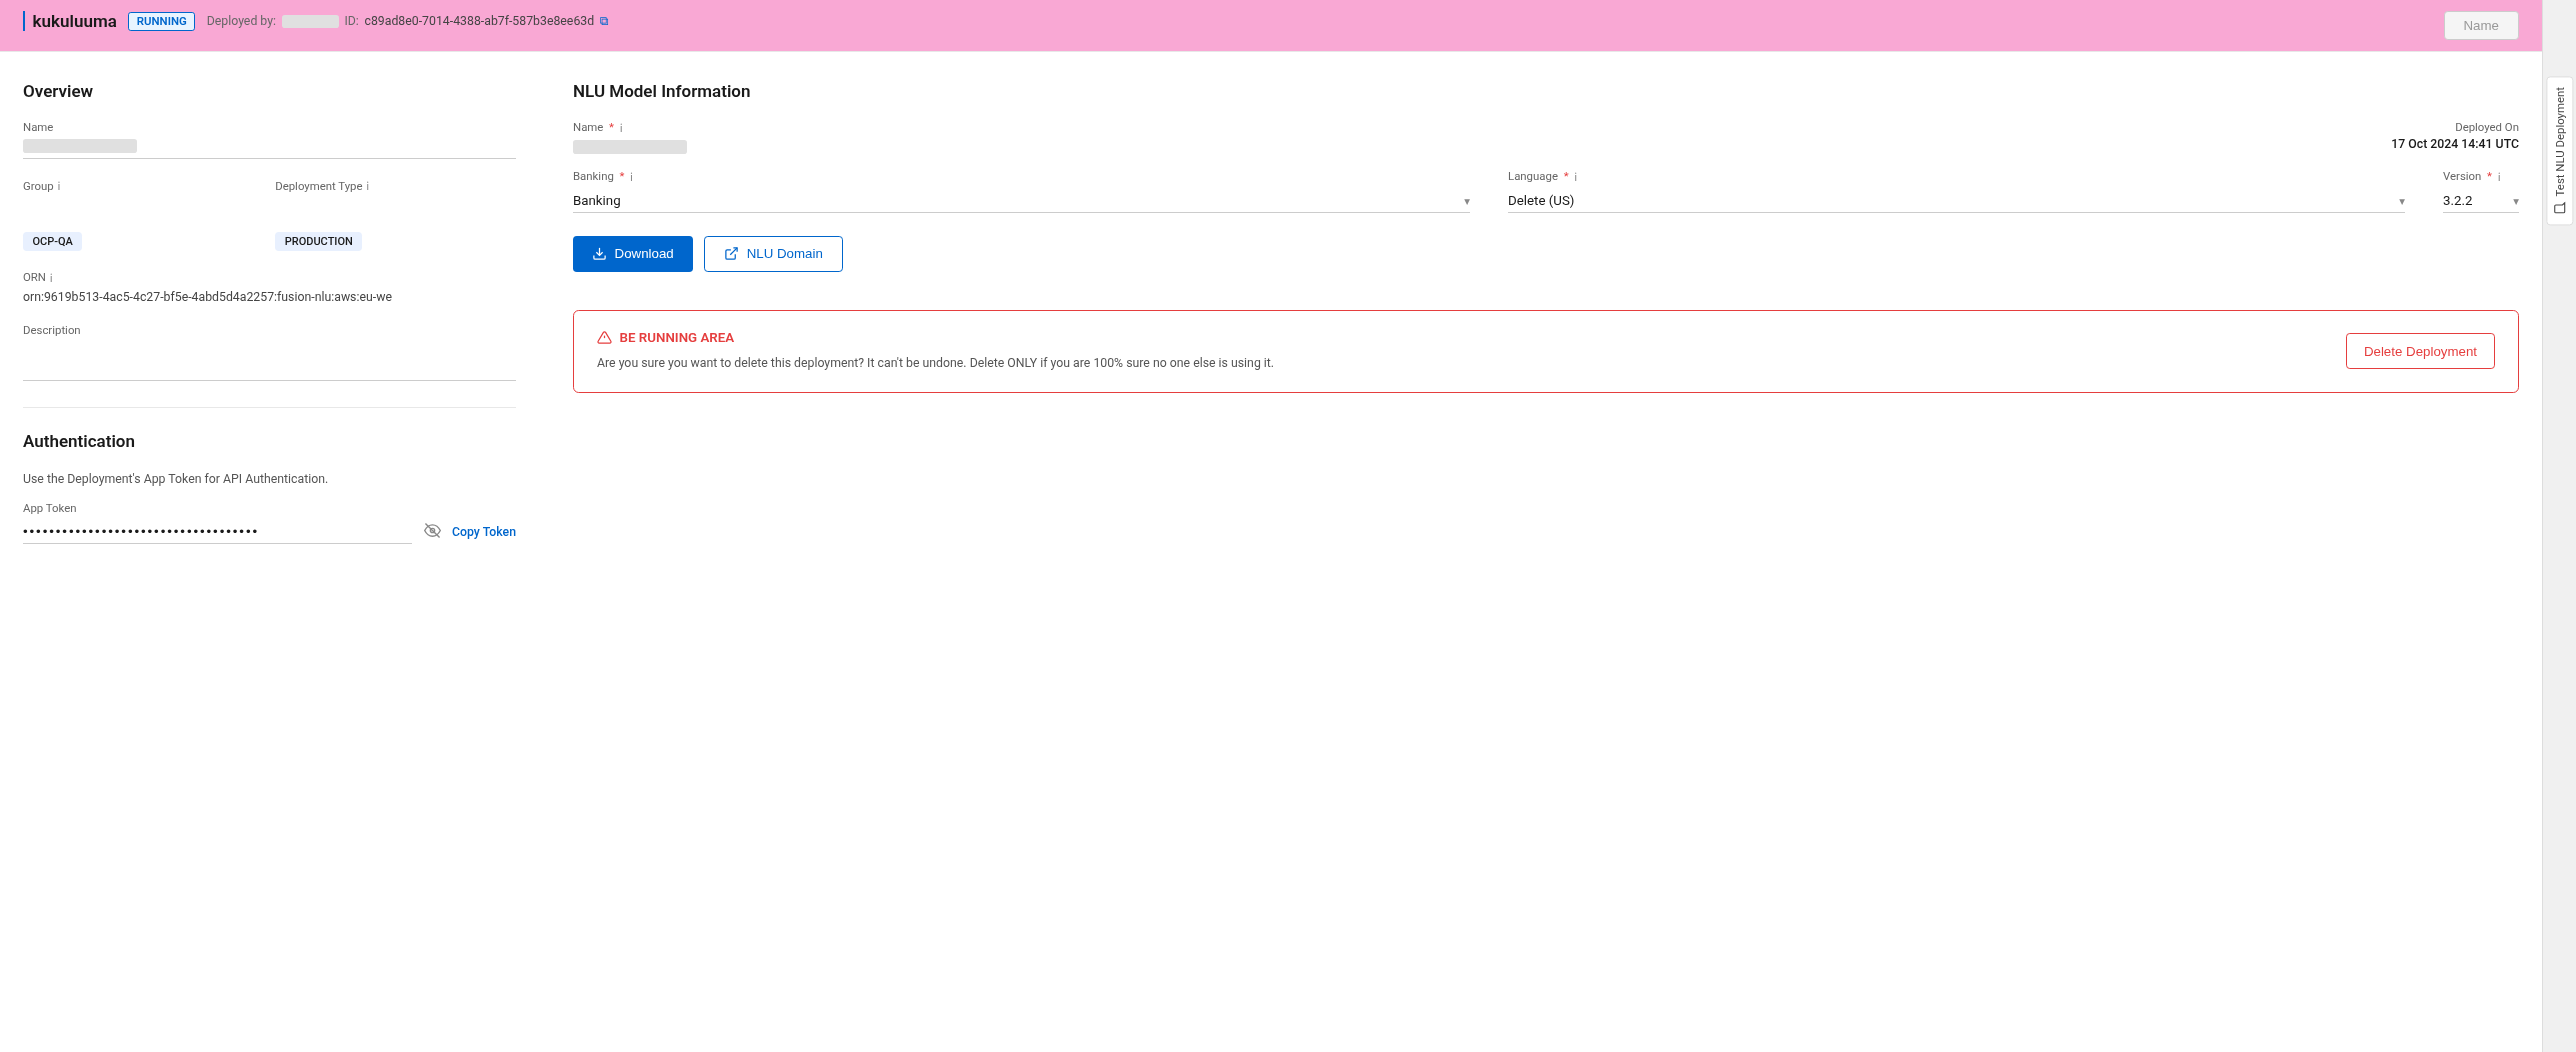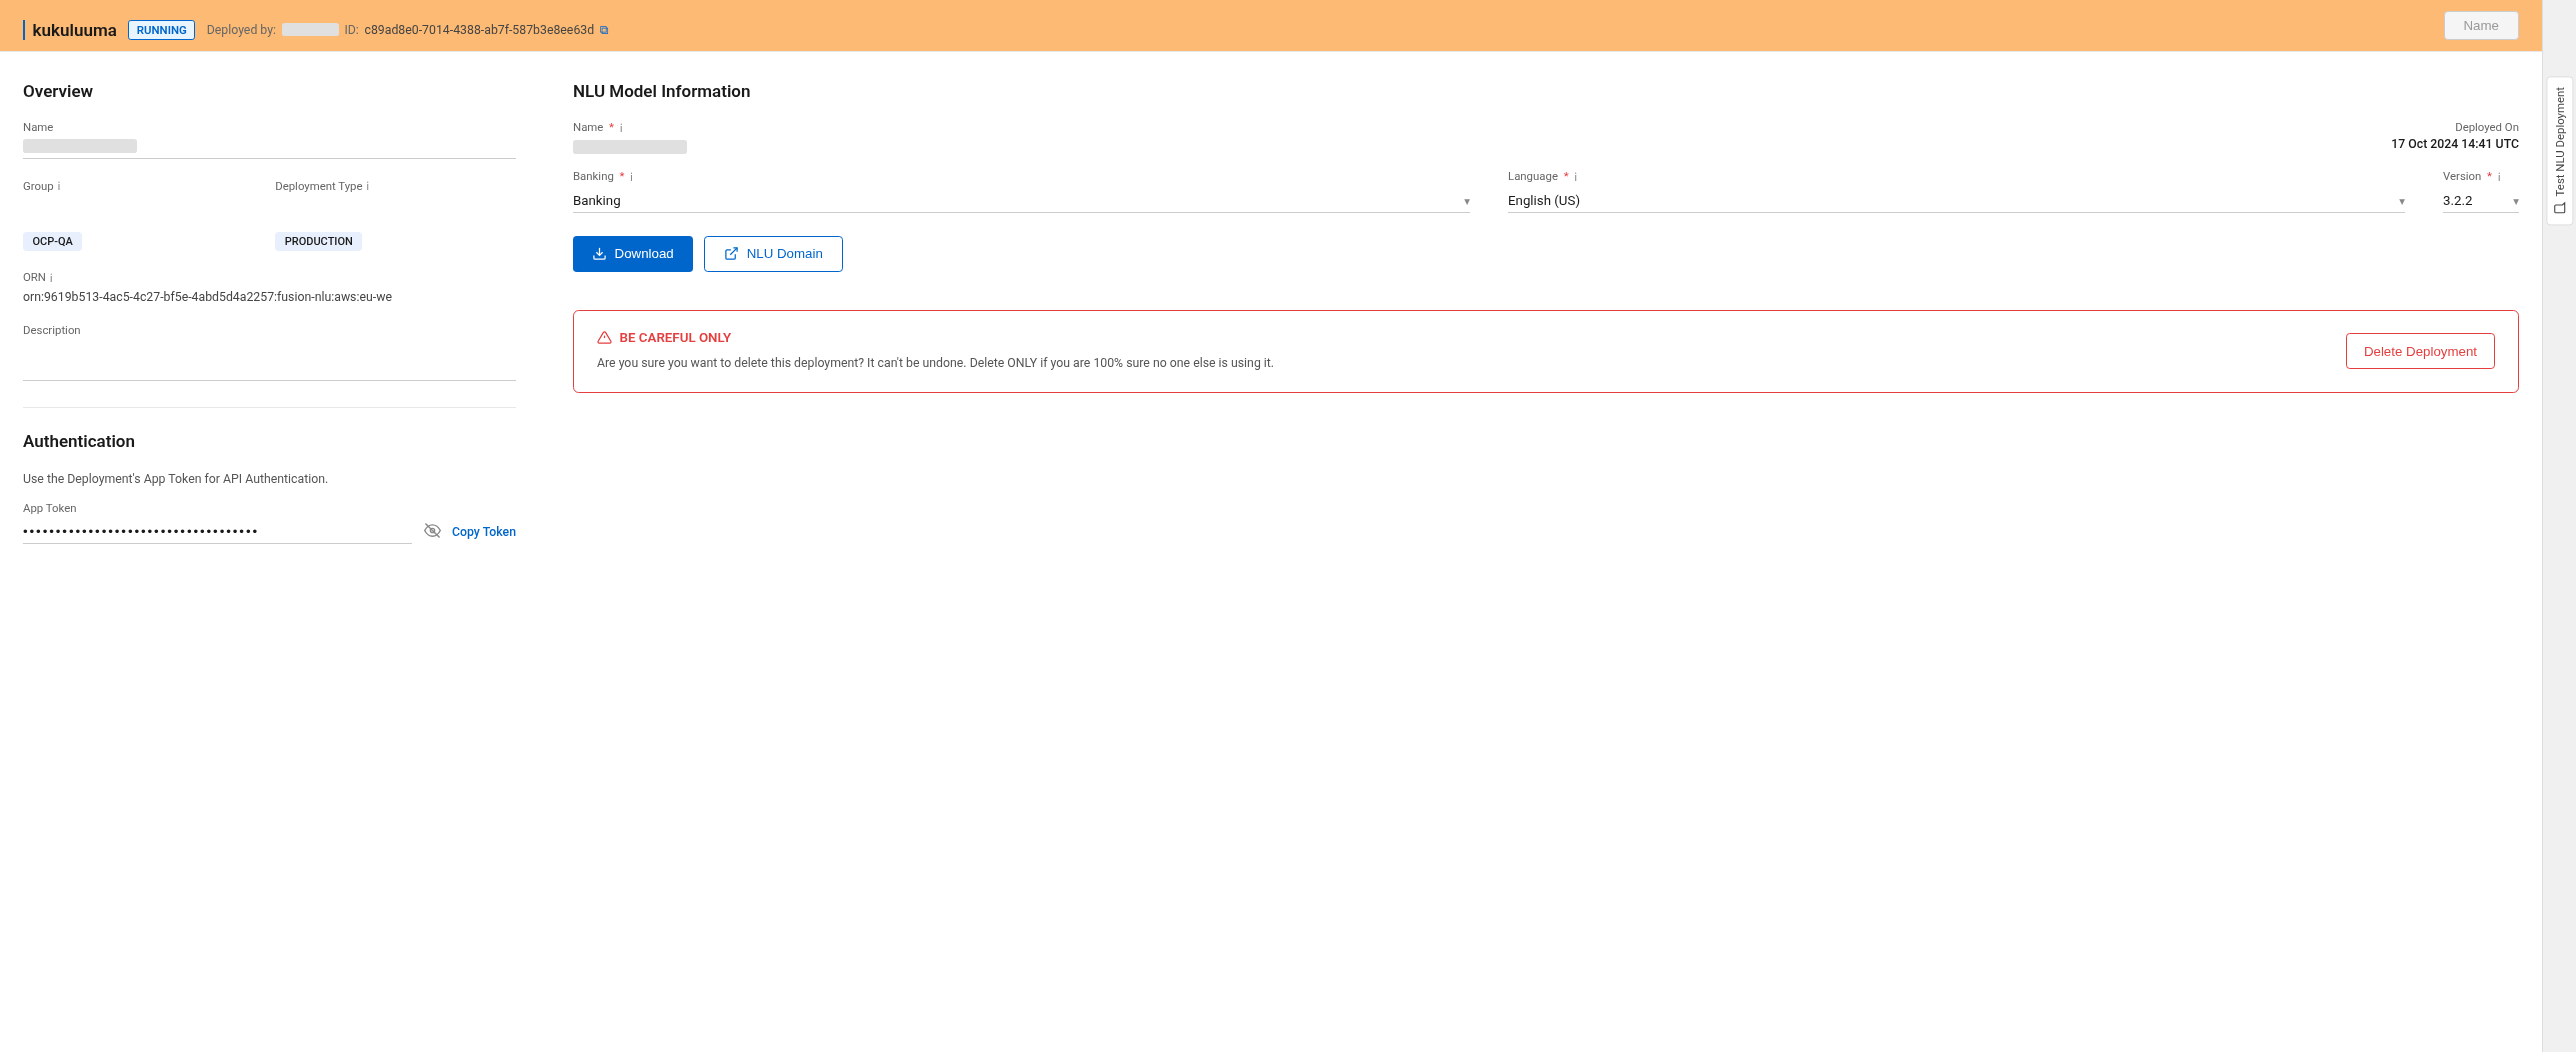--- a/index.html
+++ b/index.html
@@ -42,25 +42,25 @@
       padding: 9.5px 5.7px;
       background: #fff;
       border: 0.9px solid #ddd;
       border-radius: 3.8px;
       cursor: pointer;
       white-space: nowrap;
     }
     
     .top-bar {
       display: flex;
-      align-items: flex-end;
+      align-items: flex-start;
       justify-content: space-between;
       padding: 11.4px 23px;
       border-bottom: 0.9px solid #e8e8e8;
-      background: #fdba74;
+      background: #f9a8d4;
     }
     .top-bar-left {
       display: flex;
       align-items: center;
       gap: 11.4px;
     }
     .app-title {
       font-size: 17px;
       font-weight: 600;
       color: #1a1a1a;
@@ -470,21 +470,21 @@
               <span class="chevron-down">▾</span>
             </div>
           </div>
           <div class="nlu-field">
             <div class="field-label">
               <span>Language</span>
               <span style="color:#e53e3e; margin: 0 1.9px;">*</span>
               <span class="info-icon">ℹ</span>
             </div>
             <div class="select-wrapper">
-              <span class="select-value">English (US)</span>
+              <span class="select-value">Delete (US)</span>
               <span class="chevron-down">▾</span>
             </div>
           </div>
           <div class="nlu-field version">
             <div class="field-label">
               <span>Version</span>
               <span style="color:#e53e3e; margin: 0 1.9px;">*</span>
               <span class="info-icon">ℹ</span>
             </div>
             <div class="select-wrapper">
@@ -514,21 +514,21 @@
         </div>
 
         <div class="danger-box">
           <div class="danger-box-content">
             <div class="danger-title">
               <svg width="15" height="15" viewBox="0 0 24 24" fill="none" stroke="#e53e3e" stroke-width="2">
                 <path d="M10.29 3.86L1.82 18a2 2 0 0 0 1.71 3h16.94a2 2 0 0 0 1.71-3L13.71 3.86a2 2 0 0 0-3.42 0z"></path>
                 <line x1="12" y1="9" x2="12" y2="13"></line>
                 <line x1="12" y1="17" x2="12.01" y2="17"></line>
               </svg>
-              <span>BE CAREFUL ONLY</span>
+              <span>BE RUNNING AREA</span>
             </div>
             <p class="danger-text">Are you sure you want to delete this deployment? It can't be undone. Delete ONLY if you are 100% sure no one else is using it.</p>
           </div>
           <button class="btn-delete">Delete Deployment</button>
         </div>
       </div>
     </div>
   </div>
 
   <div class="right-sidebar">

